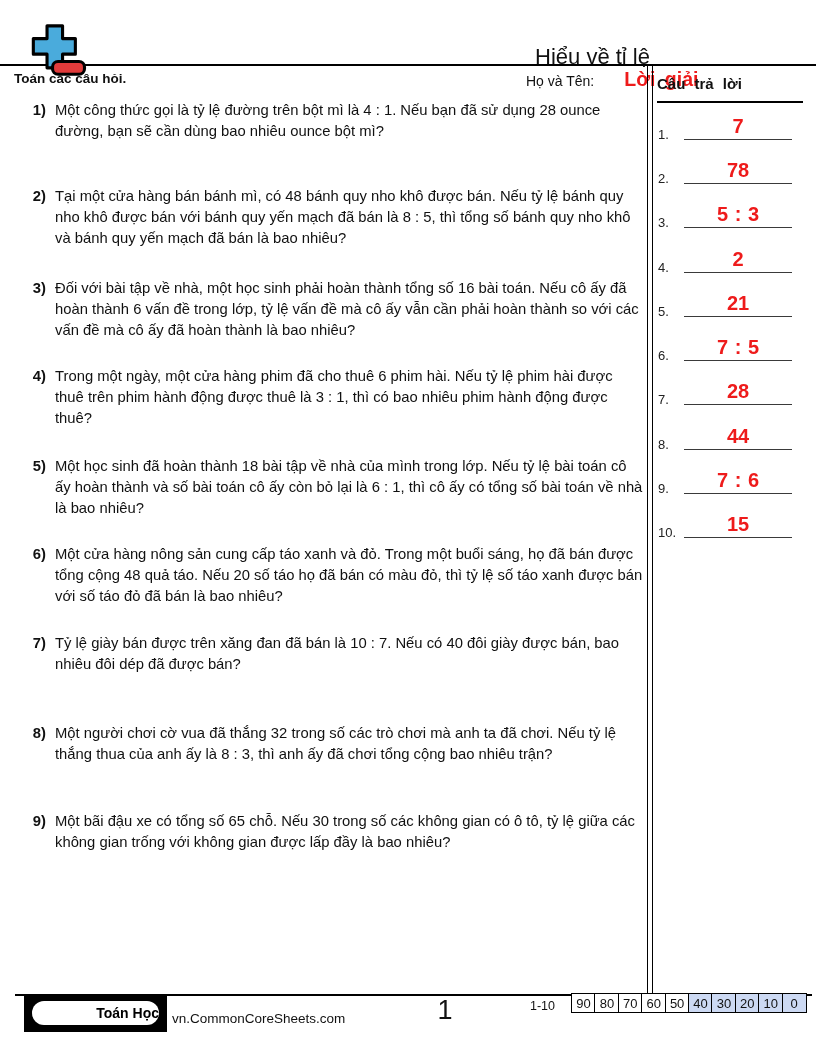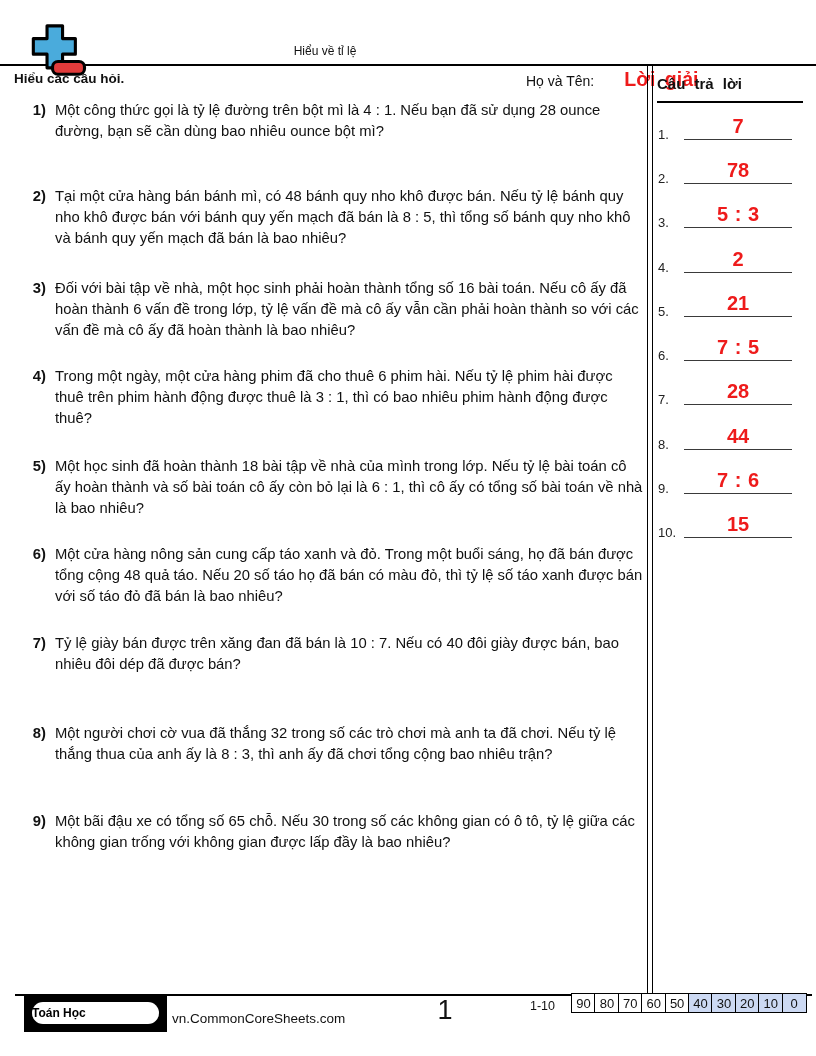--- a/index.html
+++ b/index.html
@@ -3,21 +3,21 @@
 <meta charset="utf-8">
 <style>
   html,body{margin:0;padding:0;background:#fff;}
   .page{
     position:relative;width:816px;height:1056px;background:#fff;
     font-family:"Liberation Sans",sans-serif;color:#111;overflow:hidden;
   }
   
   .header-rule{position:absolute;left:0;top:64px;width:816px;height:2.4px;background:#000;}
   .logo{position:absolute;left:27px;top:24px;z-index:3;}
-  .page-title{position:absolute;left:0;top:44px;width:650px;text-align:center;font-size:12px;}
+  .page-title{position:absolute;left:0;top:44px;width:650px;text-align:right;font-size:22px;}
   .name-row{position:absolute;left:526px;top:38px;display:flex;align-items:baseline;white-space:nowrap;gap:28px;}
   .name-label{font-size:14px;}
   .name-value{font-size:19.5px;font-weight:bold;color:var(--answer-red);margin-left:2px;word-spacing:4px;margin-top:30px;}
   .instructions{position:absolute;left:14px;top:71px;font-weight:bold;font-size:13.5px;}
   
   .vdivider{
     position:absolute;left:647px;top:64px;height:931px;width:6px;box-sizing:border-box;
     border-left:1.7px solid #000;border-right:1.7px solid #000;background:transparent;
   }
   
@@ -33,22 +33,22 @@
     line-height:1;padding-bottom:3px;word-spacing:1px;
   }
   
   .prob{position:absolute;left:14px;width:632px;display:flex;align-items:flex-start;}
   .prob-num{width:32px;min-width:32px;text-align:right;font-weight:bold;font-size:14.8px;line-height:1.42;padding-right:9px;}
   .prob-text{font-size:14.8px;line-height:1.42;width:588px;}
   
   .footer-rule{position:absolute;left:15px;top:994px;width:797px;height:2.2px;background:#000;}
   .badge{position:absolute;left:24px;top:994px;width:143px;height:38px;background:#000;
          display:flex;align-items:center;justify-content:center;z-index:2;}
-  .badge-pill{background:#fff;border-radius:15px;padding:4px 0;width:127px;text-align:left;
-              font-weight:bold;font-size:12px;color:#000;}
+  .badge-pill{background:#fff;border-radius:15px;padding:4px 0;width:127px;text-align:right;
+              font-weight:bold;font-size:14px;color:#000;}
   .website{position:absolute;left:172px;top:1011px;font-size:13.5px;}
   .page-num{position:absolute;left:425px;top:995px;width:40px;text-align:center;font-size:27px;}
   .score-label{position:absolute;left:530px;top:999px;font-size:12.5px;}
   .score-table{position:absolute;left:563px;top:993px;display:flex;z-index:2;}
   .score-cell{
     width:25px;height:20px;box-sizing:border-box;border:1.6px solid #000;margin-left:-1.6px;
     display:flex;align-items:center;justify-content:center;font-size:13px;background:#fff;
   }
   .score-cell:first-child{margin-left:8px;}
   .score-cell.hl{background:var(--score-cell-blue);}
@@ -61,21 +61,21 @@
   <div class="header-rule"></div>
   <svg class="logo" width="62" height="53" viewBox="0 0 66 58">
     <path d="M21 2 H38 V16 H52 V33 H38 V48 H21 V33 H6 V16 H21 Z" fill="var(--logo-blue)" stroke="#000" stroke-width="3.4" stroke-linejoin="round"></path>
     <rect x="27" y="41" width="35" height="14" rx="6" fill="var(--logo-red)" stroke="#000" stroke-width="3.4"></rect>
   </svg>
   <div class="page-title">Hiểu về tỉ lệ</div>
   <div class="name-row">
     <span class="name-label">Họ và Tên:</span>
     <span class="name-value">Lời giải</span>
   </div>
-  <div class="instructions">Hiểu các câu hỏi.</div>
+  <div class="instructions">Toán các câu hỏi.</div>
 
   <div class="vdivider"></div>
 
   <div class="answers-title">Câu trả lời</div>
 
   <div class="answer-row" style="top:114px">
     <span class="answer-num">1.</span>
     <span class="answer-line"><span class="answer-value">7</span></span>
   </div>
   <div class="answer-row" style="top:158px">

